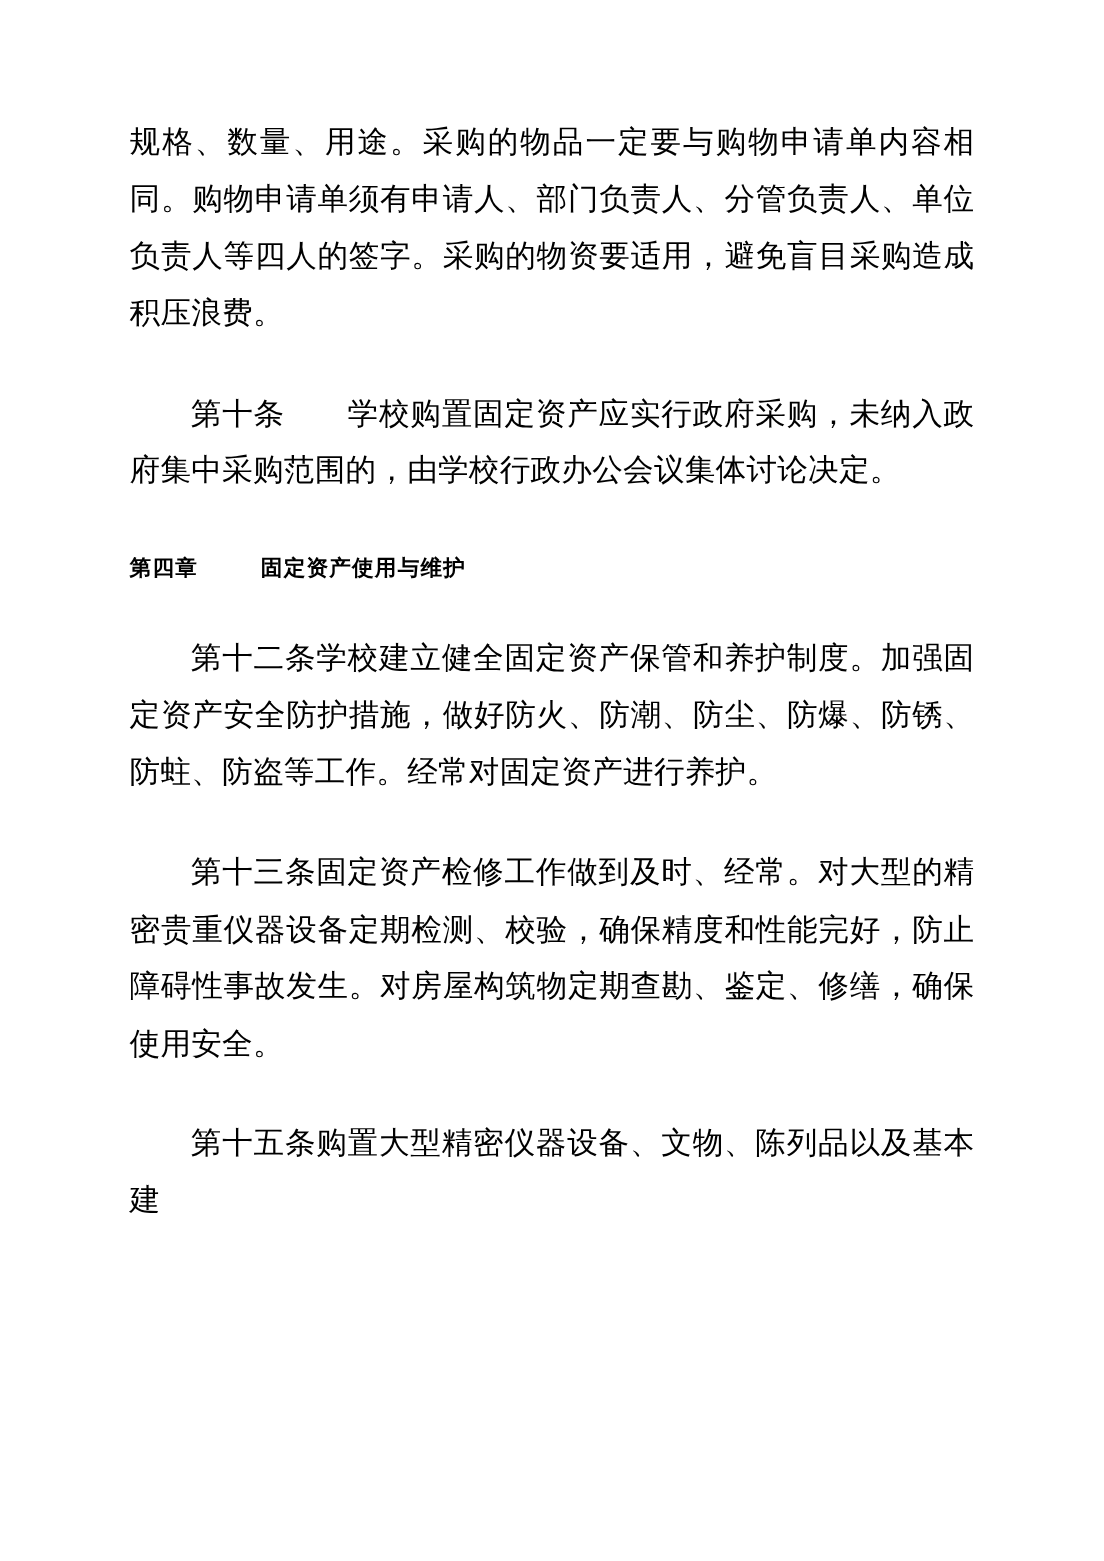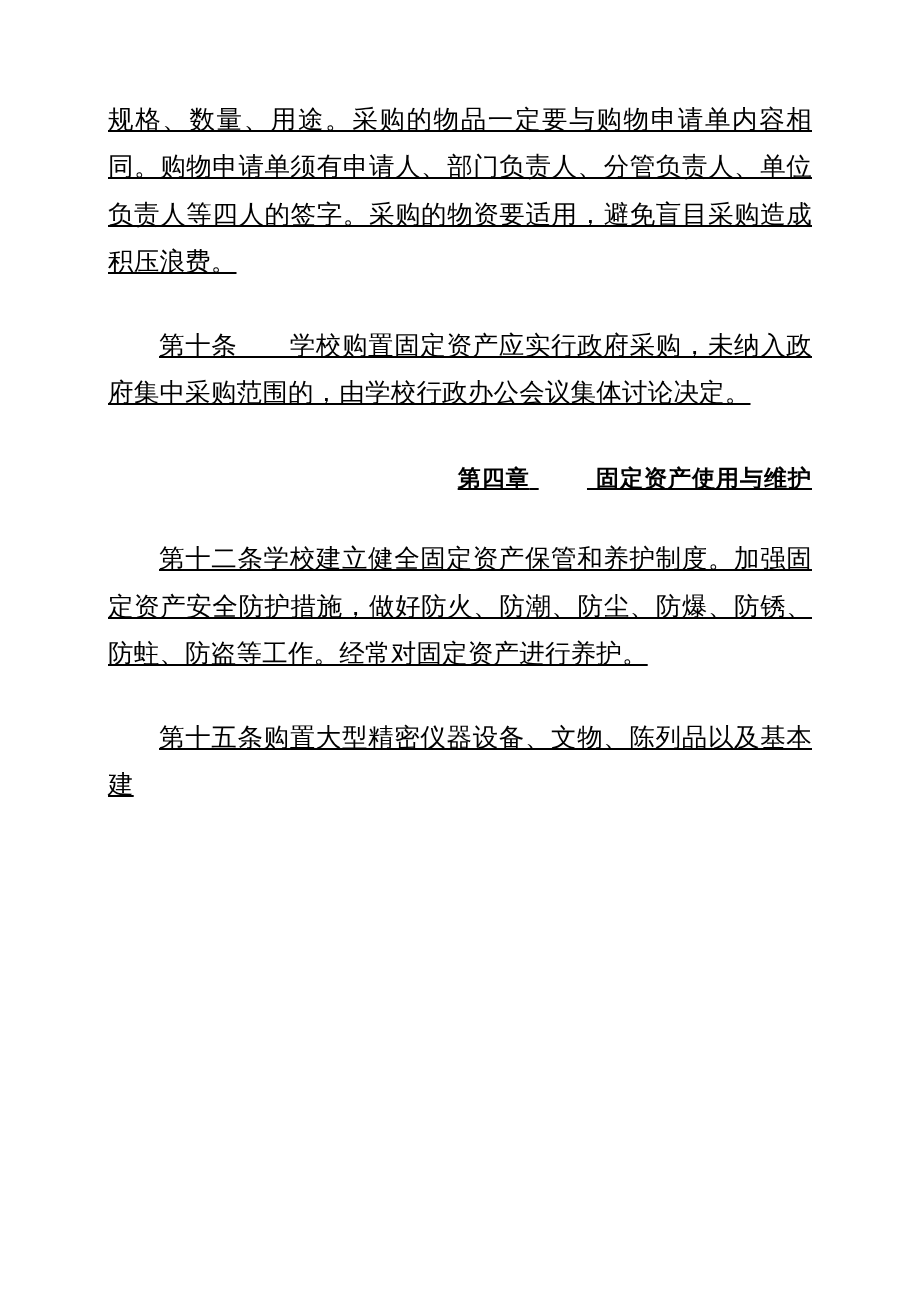--- a/index.html
+++ b/index.html
@@ -13,21 +13,20 @@
     font-family: "DejaVu Serif", "Liberation Serif", serif;
     color: #000000;
     overflow: hidden;
   }
   .page {
     width: 920px;
     height: 1123px;
     box-sizing: border-box;
     padding: 96px 108px 60px 108px;
     position: relative;
-    text-decoration: underline;
   }
   .doc-body {
     font-size: 25.5px;
     line-height: 1.86;
     text-align: justify;
     text-justify: inter-ideograph;
     letter-spacing: 0.2px;
   }
   p {
     margin: 0;
@@ -35,24 +34,24 @@
   }
   .para {
     text-indent: 2em;
     margin-top: 36px;
   }
   .para-noindent {
     text-indent: 0;
   }
   .section-heading {
     font-weight: bold;
-    text-align: right;
+    text-align: left;
     margin-top: 40px;
     margin-bottom: 14px;
-    font-size: 23px;
+    font-size: 18px;
     letter-spacing: 1px;
   }
   .heading-space {
     display: inline-block;
     width: 2.1em;
   }
 </style>
 </head>
 <body>
 
@@ -65,18 +64,19 @@
 
 
     <div class="section-heading">
       <span>第四章</span>
       <span class="heading-space"></span>
       <span>固定资产使用与维护</span>
     </div>
 
     <p class="para">第十二条学校建立健全固定资产保管和养护制度。加强固定资产安全防护措施，做好防火、防潮、防尘、防爆、防锈、防蛀、防盗等工作。经常对固定资产进行养护。</p>
 
+    <p class="para">第十三条固定资产检修工作做到及时、经常。对大型的精密贵重仪器设备定期检测、校验，确保精度和性能完好，防止障碍性事故发生。对房屋构筑物定期查勘、鉴定、修缮，确保使用安全。</p>
 
 
     <p class="para">第十五条购置大型精密仪器设备、文物、陈列品以及基本建</p>
 
   </div>
 </div>
 
 </body></html>

